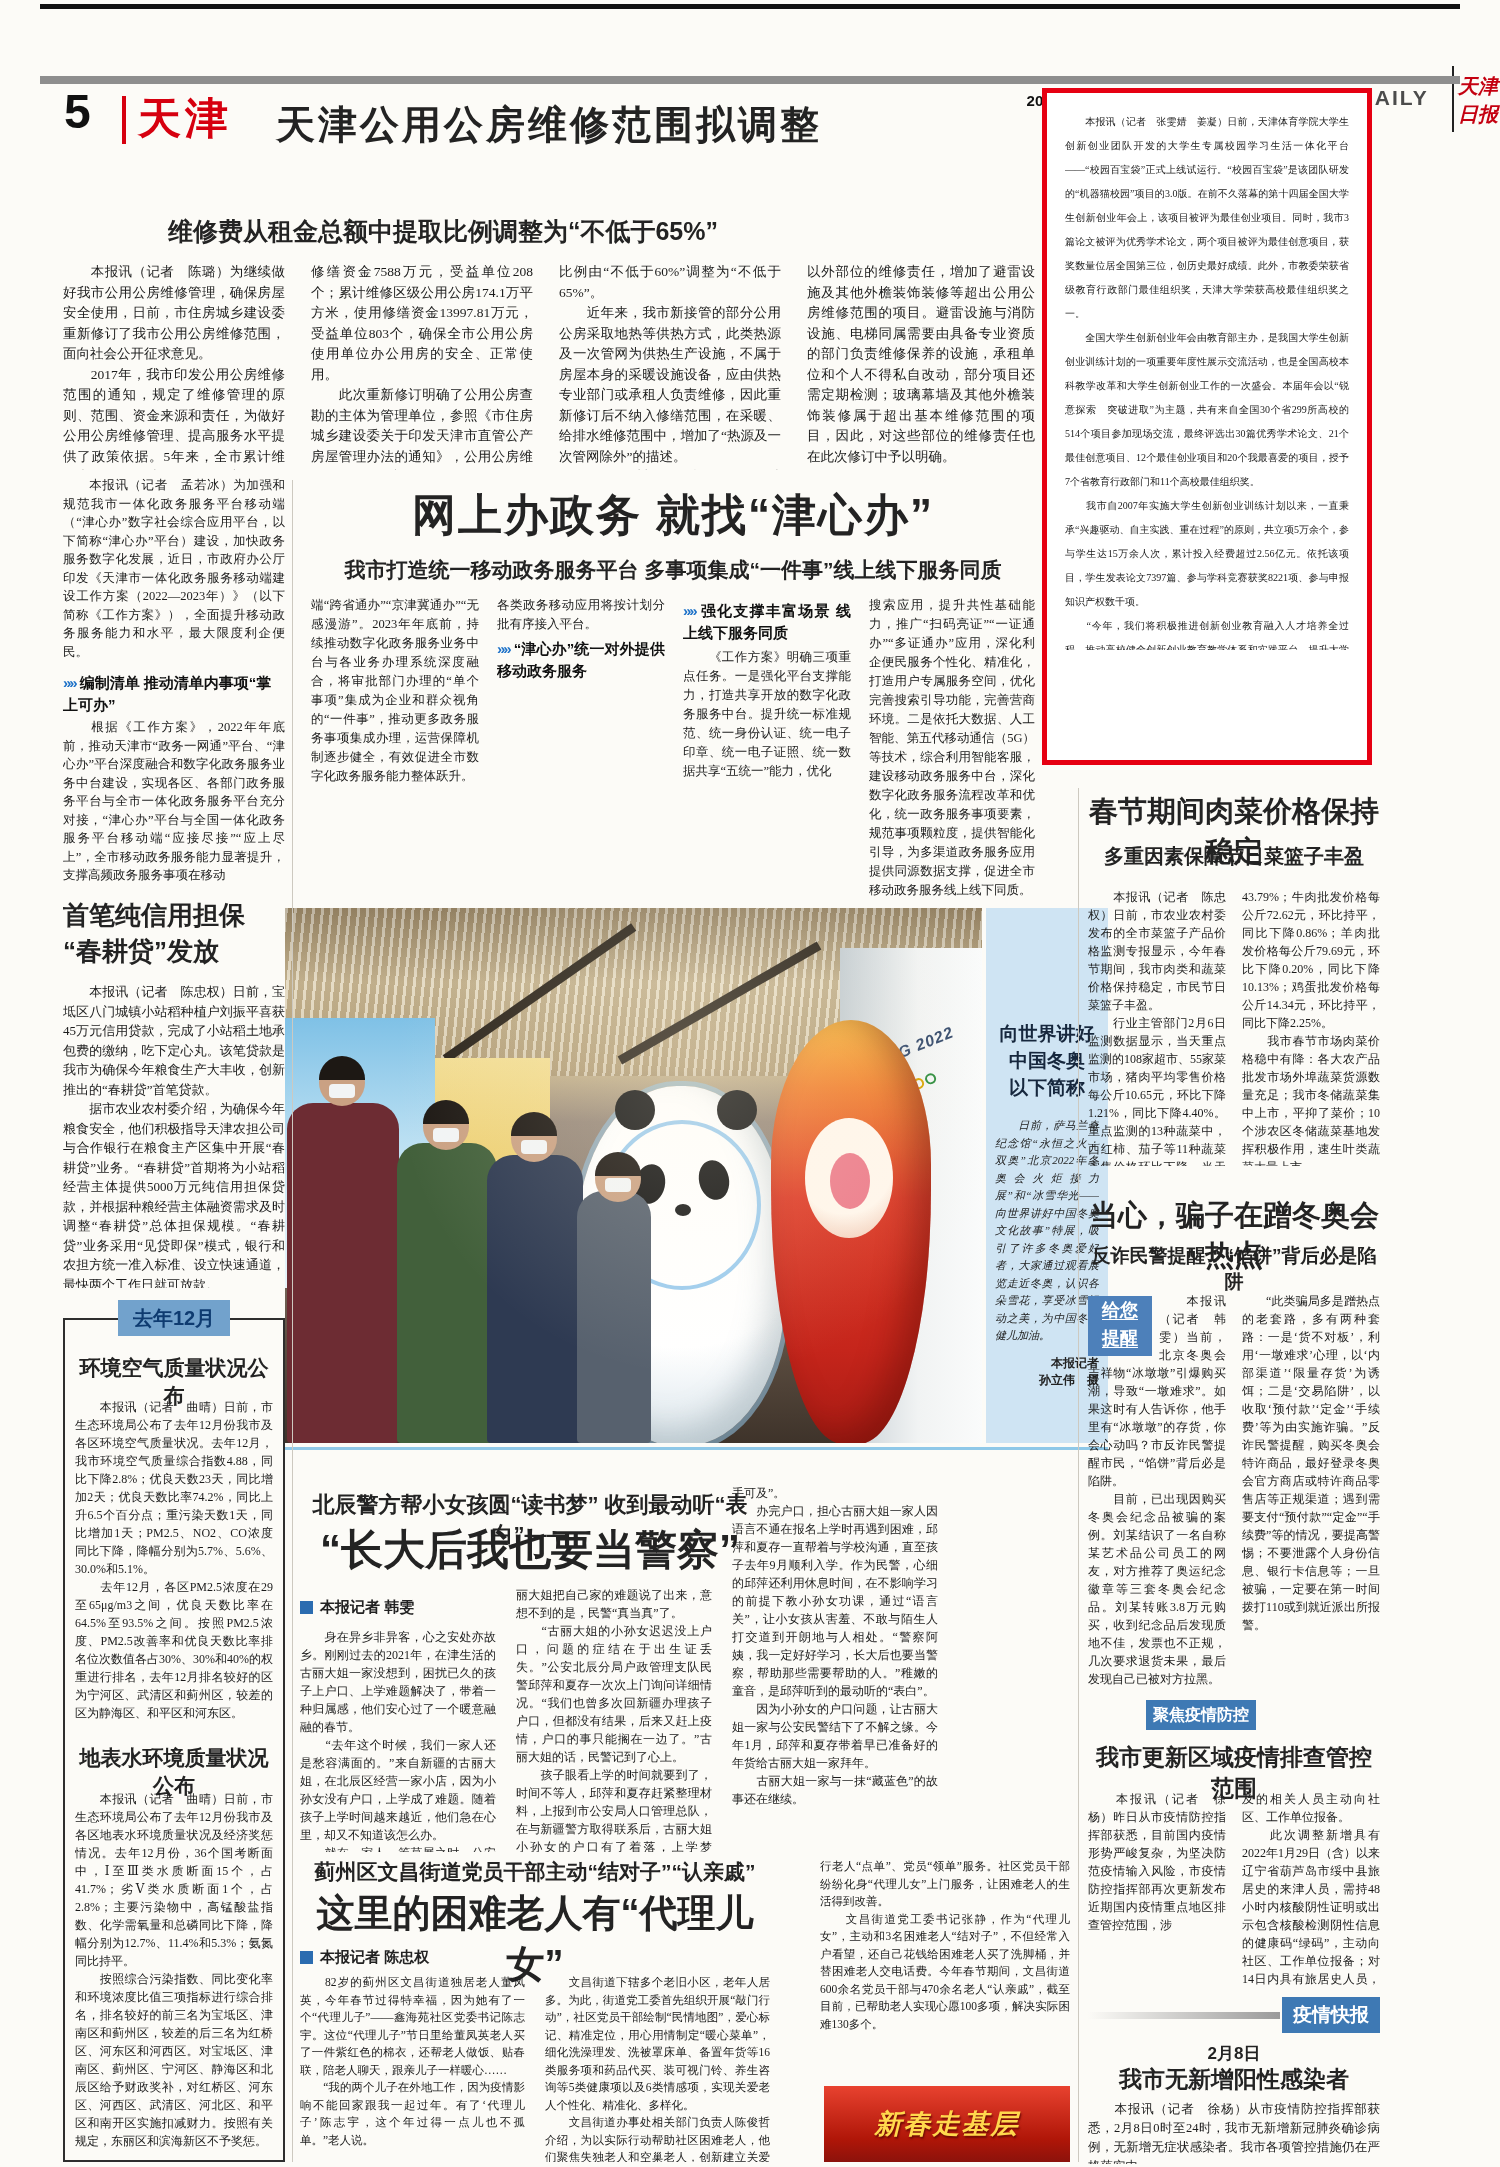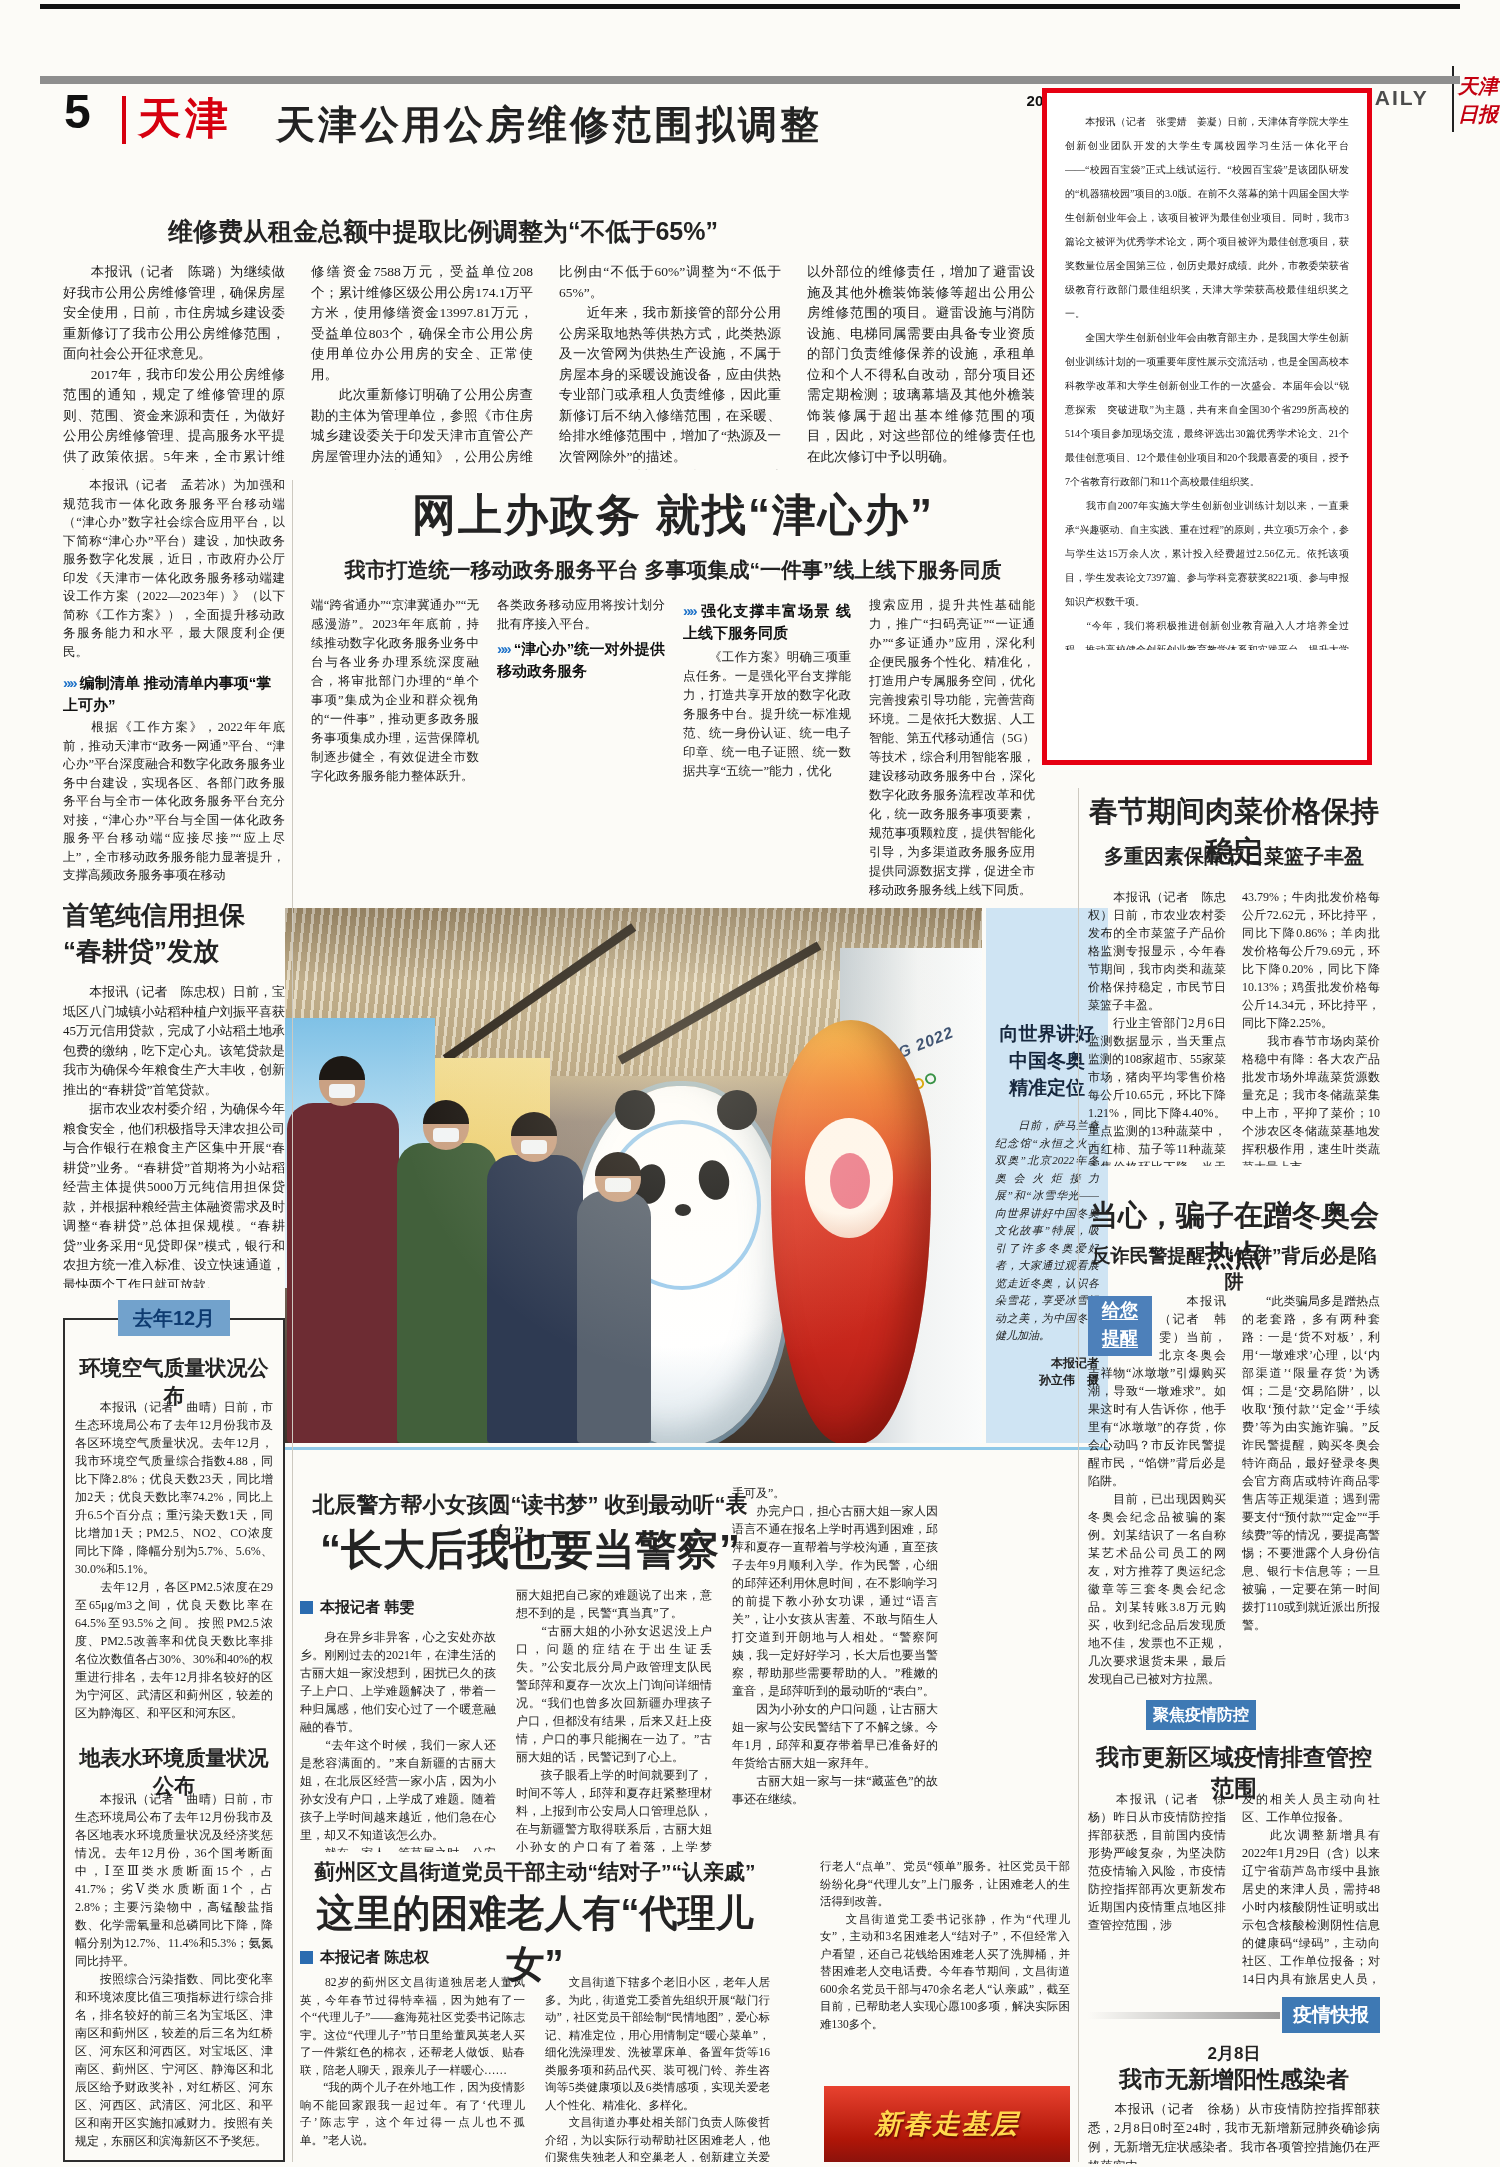--- a/index.html
+++ b/index.html
@@ -228,21 +228,21 @@
   <div class="khair" id="ka4"></div>
   <div class="kmask" id="km1"></div>
   <div class="kmask" id="km2"></div>
   <div class="kmask" id="km3"></div>
   <div class="kmask" id="km4"></div>
   <div class="ph" id="ph-glow"></div>
 </div>
 <div class="abs san" id="cap">
   <div class="capt hd" id="capt1">向世界讲好</div>
   <div class="capt hd">中国冬奥</div>
-  <div class="capt hd">精准定位</div>
+  <div class="capt hd">以下简称</div>
   <div class="bt" id="capbody">　　日前，萨马兰奇纪念馆“永恒之火：双奥”北京2022年冬奥会火炬接力展”和“冰雪华光——向世界讲好中国冬奥文化故事”特展，吸引了许多冬奥爱好者，大家通过观看展览走近冬奥，认识各朵雪花，享受冰雪运动之美，为中国冬奥健儿加油。</div>
   <div id="capcred">本报记者
 孙立伟　摄</div>
 </div>
 <div class="abs" id="bluerule"></div>
 
 <div class="abs hd ctr" id="a3k">北辰警方帮小女孩圆“读书梦” 收到最动听“表白”——</div>
 <div class="abs hd ctr" id="a3h">“长大后我也要当警察”</div>
 <div class="abs byline" id="a3by">
     <span class="bysq"></span>

